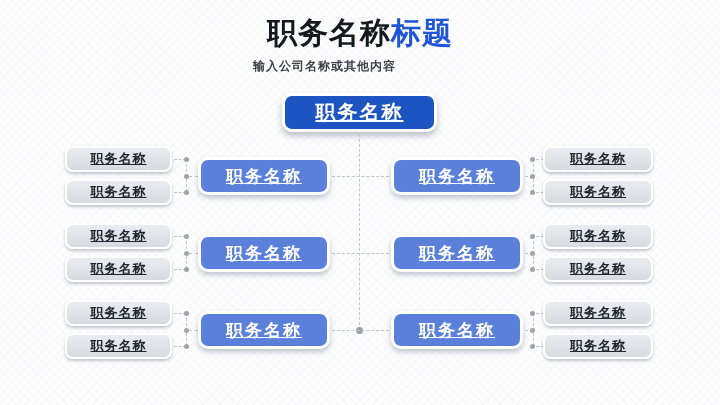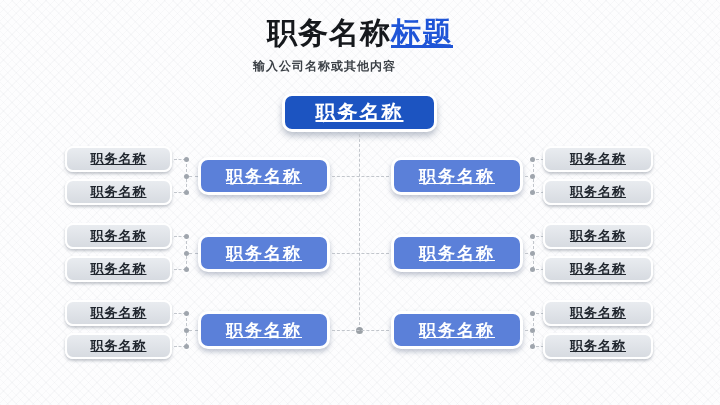--- a/index.html
+++ b/index.html
@@ -13,21 +13,21 @@
     background-color:#fdfdfe;
     background-image:
       repeating-linear-gradient(45deg, rgba(120,130,145,0.045) 0 1px, transparent 1px 6px),
       repeating-linear-gradient(-45deg, rgba(120,130,145,0.045) 0 1px, transparent 1px 6px);
   }
   
   .title{
     position:absolute;left:0;top:13px;width:720px;text-align:center;
     font-size:30px;font-weight:800;letter-spacing:1px;color:#15181c;
   }
-  .title .hl{color:#1f55d7;text-decoration:underline;}
+  .title .hl{color:#1f55d7;}
   .subtitle{
     position:absolute;left:0;top:58px;width:649px;text-align:center;
     font-size:12px;font-weight:600;letter-spacing:1px;color:#3c4147;
   }
   
   .box{
     position:absolute;display:flex;align-items:center;justify-content:center;
     box-sizing:border-box;white-space:nowrap;text-decoration:underline;
   }
   .root-box{

